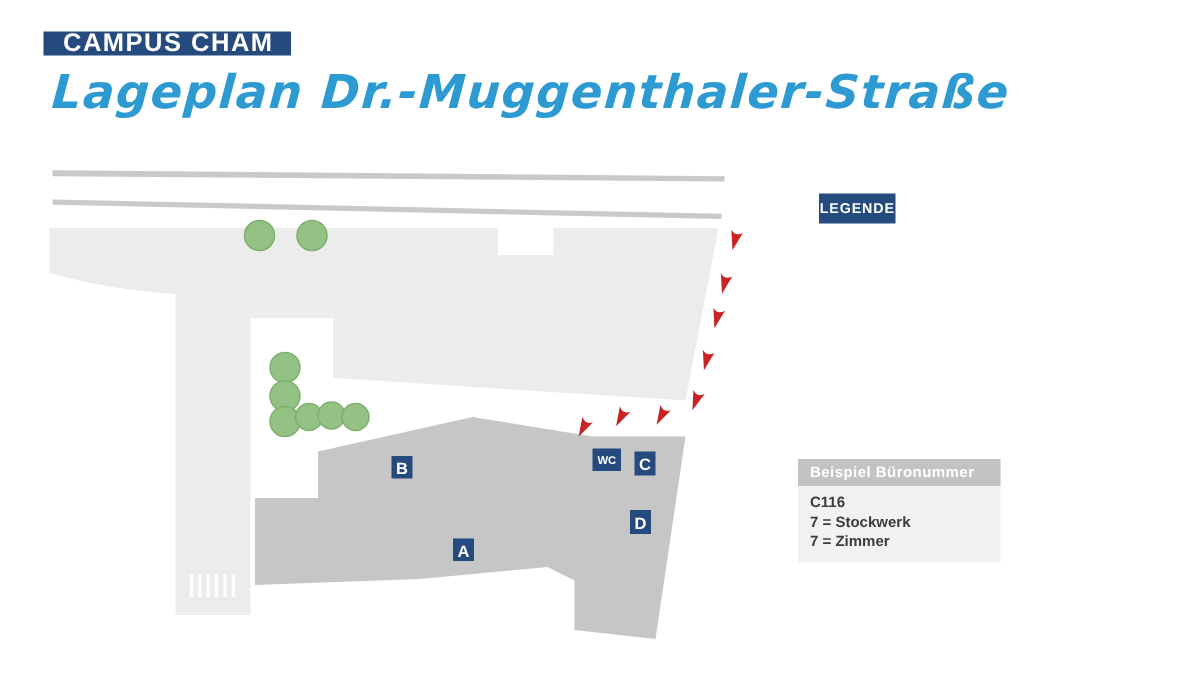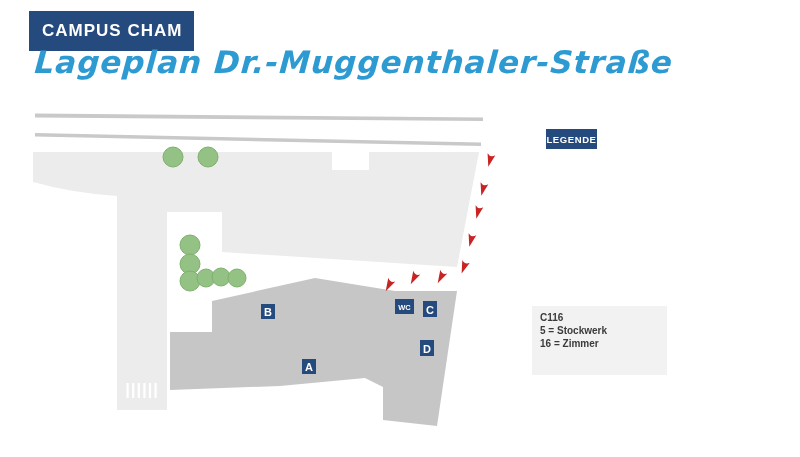--- a/index.html
+++ b/index.html
@@ -1,20 +1,20 @@
 <!DOCTYPE html>
 <html><head>
 <meta charset="utf-8">
 <style>
   html,body{margin:0;padding:0;background:#ffffff;}
   body{width:800px;height:457px;overflow:hidden;font-family:"Liberation Sans",sans-serif;}
   .stage{position:relative;width:800px;height:457px;background:#ffffff;}
 
   .title-badge{
-    position:absolute;left:29px;top:11px;width:165px;height:40px;
+    position:absolute;left:29px;top:21px;width:165px;height:16px;
     background:#254a7d;color:#ffffff;display:flex;align-items:center;
     padding-left:13px;box-sizing:border-box;
     font-size:17px;font-weight:bold;letter-spacing:1px;
   }
   .subtitle{
     position:absolute;left:36px;top:44px;width:540px;
     color:#2d9ad2;font-size:31px;font-weight:bold;font-style:italic;
     font-family:"DejaVu Sans",sans-serif;letter-spacing:1px;
     transform:skewX(-4deg);transform-origin:left top;white-space:nowrap;
   }
@@ -112,20 +112,21 @@
   </svg>
 
   <div class="title-badge">
     <span>CAMPUS CHAM</span>
   </div>
   <div class="subtitle">Lageplan Dr.-Muggenthaler-Straße</div>
 
   <div class="legend-button">LEGENDE</div>
 
   <div class="legend-panel">
+    <div class="legend-header">Beispiel Büronummer</div>
     <div class="legend-body">
       <div>C116</div>
-      <div>5 = Stockwerk</div>
-      <div>16 = Zimmer</div>
+      <div>7 = Stockwerk</div>
+      <div>7 = Zimmer</div>
     </div>
   </div>
 
 </div>
 
 </body></html>

